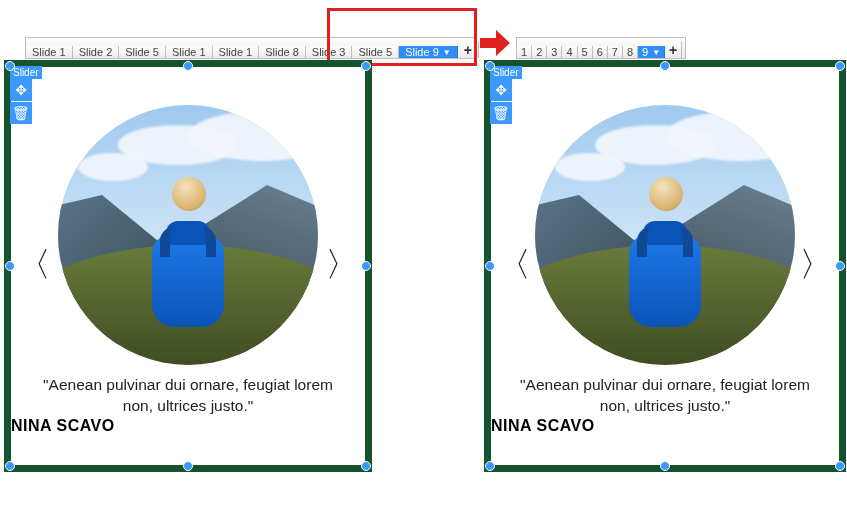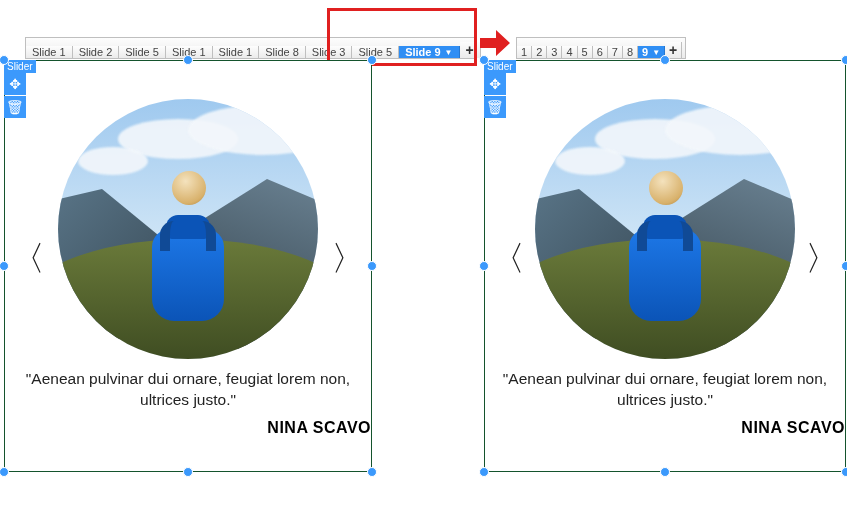--- a/index.html
+++ b/index.html
@@ -8,21 +8,21 @@
     font-family: Arial, Helvetica, sans-serif;
     background: #fff;
     width: 847px;
     height: 508px;
     position: relative;
     overflow: hidden;
   }
   .panel {
     position: absolute;
     top: 60px;
-    border: 1px solid #14532d;
+    border: 7px solid #14532d;
     background: #fff;
   }
   .panel.left  { left: 4px;   width: 368px; height: 412px; }
   .panel.right { left: 484px; width: 362px; height: 412px; }
 
   .sel-handle {
     position: absolute;
     width: 10px; height: 10px;
     background: #3b99fc;
     border: 1px solid #fff;
@@ -80,21 +80,21 @@
     padding: 0 6px;
     display: flex; align-items: center;
     white-space: nowrap;
     cursor: pointer;
     background: linear-gradient(#fdfdfd,#ebebeb);
   }
   .tabstrip.right .tab { padding: 0 4px; }
   .tab.active {
     background: #2f8ef4;
     color: #fff;
-    font-weight: bold;
+    font-weight: normal;
     border-right: 1px solid #2577d0;
   }
   .tab.active .caret { margin-left:4px; font-size:8px; }
   .tab.add { font-weight: bold; font-size: 14px; color: #333; }
 
   .hl-box {
     position: absolute;
     border: 3px solid #e02020;
     left: 327px; top: 8px;
     width: 150px; height: 58px;
@@ -120,24 +120,24 @@
     overflow: hidden;
   }
   .q {
     text-align: center;
     font-size: 15.5px;
     color: #222;
     padding: 0 16px;
     line-height: 1.35;
   }
   .author {
-    text-align: right;
+    text-align: left;
     font-weight: bold;
     font-size: 16px;
-    margin-top: 8px;
+    margin-top: 0;
     letter-spacing: .5px;
   }
   .nav {
     position: absolute;
     top: 180px;
     font-size: 34px;
     color: #222;
     cursor: pointer;
     line-height: 1;
     font-weight: 200;

